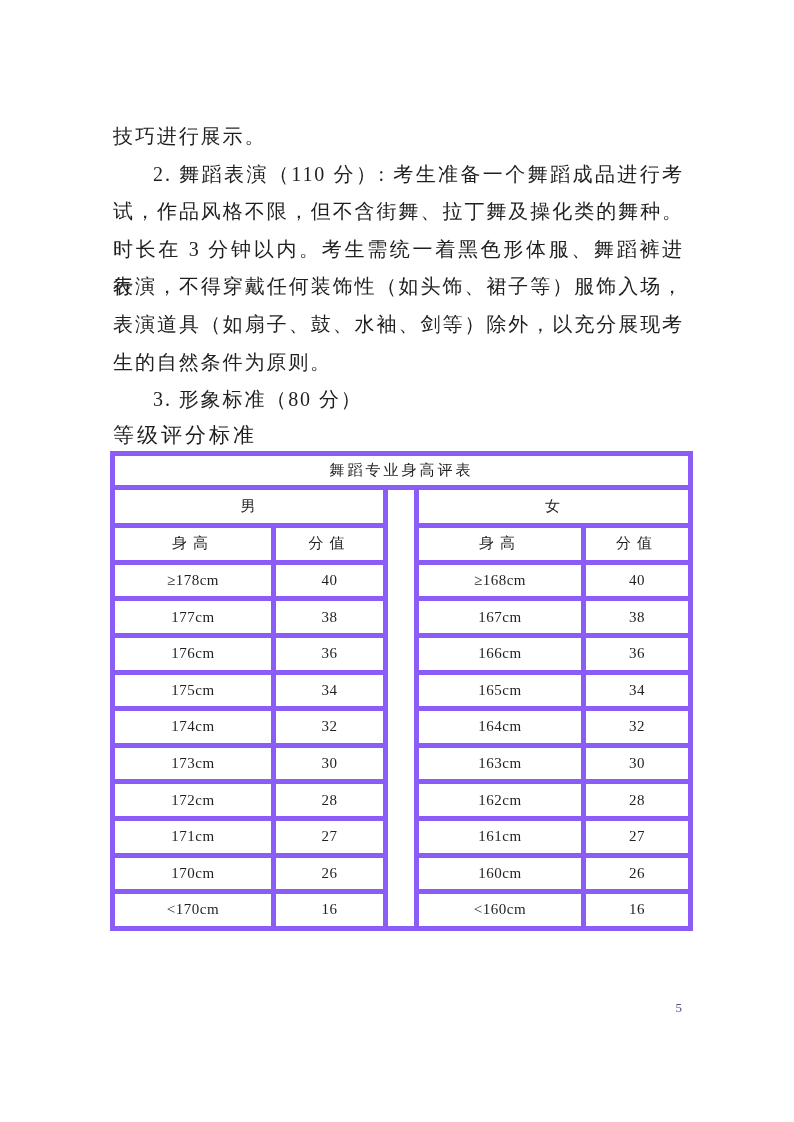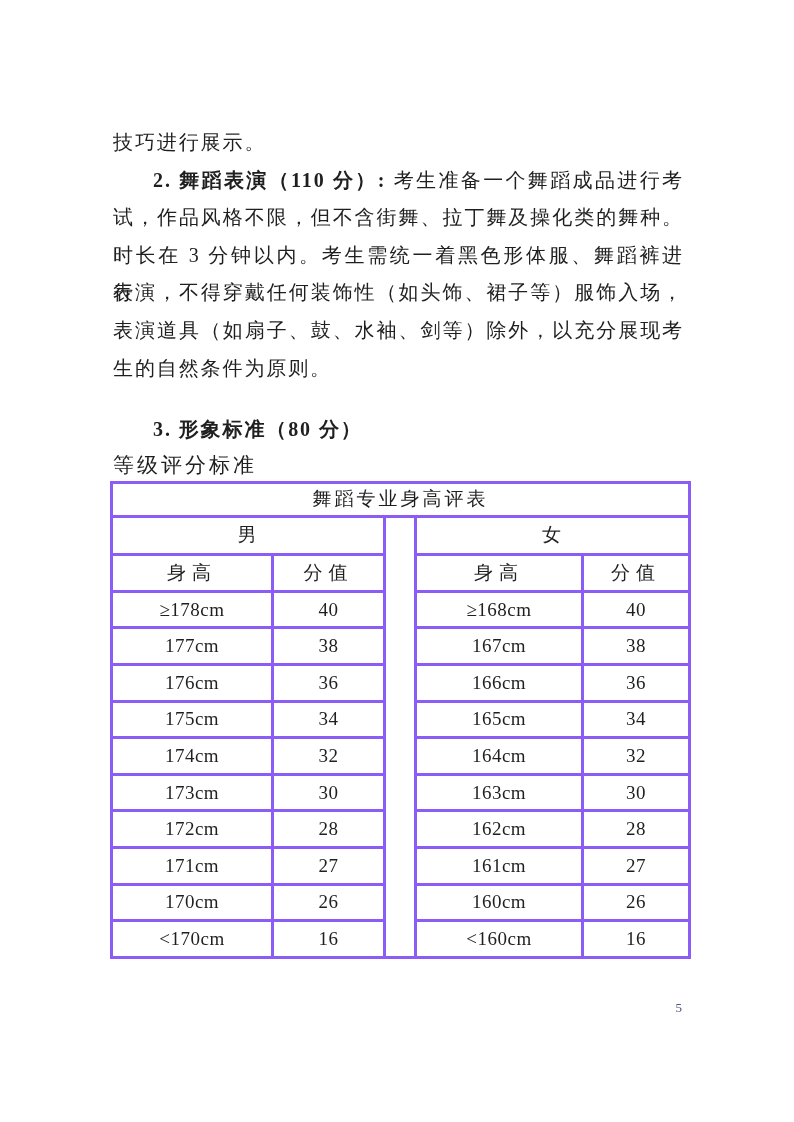--- a/index.html
+++ b/index.html
@@ -10,56 +10,56 @@
     height: 1122px;
     margin: 0 auto;
     background: #ffffff;
     font-family: "Liberation Serif", "DejaVu Serif", serif;
     color: #1f1f1f;
     overflow: hidden;
   }
   .content {
     position: absolute;
     left: 113px;
-    top: 124px;
+    top: 118px;
     width: 571px;
   }
   .line {
     font-size: 20px;
     line-height: 37.6px;
     height: 37.6px;
     letter-spacing: 1.9px;
     white-space: nowrap;
   }
   .line.fill {
     white-space: normal;
     text-align: justify;
     text-align-last: justify;
   }
   .line.indent { text-indent: 40px; }
-  .bold { font-weight: bold; margin-top: 24px; }
+  .bold { font-weight: normal; }
   .table-caption {
     height: 32px;
     line-height: 32px;
     font-size: 21px;
     letter-spacing: 3px;
     color: #1f1f1f;
   }
   table.height-table {
     border-collapse: collapse;
     table-layout: fixed;
     width: 578px;
     margin-left: -3px;
     background: #ffffff;
   }
   table.height-table td {
-    border: 3px solid #8b5cf6;
+    border: 5px solid #8b5cf6;
     text-align: center;
     vertical-align: middle;
-    font-size: 19px;
+    font-size: 15px;
     color: #1f1f1f;
   }
   table.height-table { border: 2px solid #2f2f2f; }
   td.tbl-title { height: 34px; letter-spacing: 3px; font-size: 20px; }
   td.sex-cell  { height: 38px; letter-spacing: 2px; font-size: 20px; }
   td.colhead   { height: 37px; letter-spacing: 6px; font-size: 19px; }
   td.data      { height: 36.6px; letter-spacing: 0.5px; margin-top: 28px; }
   td.gap-col   {
     border-top: 1px solid #2f2f2f;
     border-bottom: 2px solid #2f2f2f;

